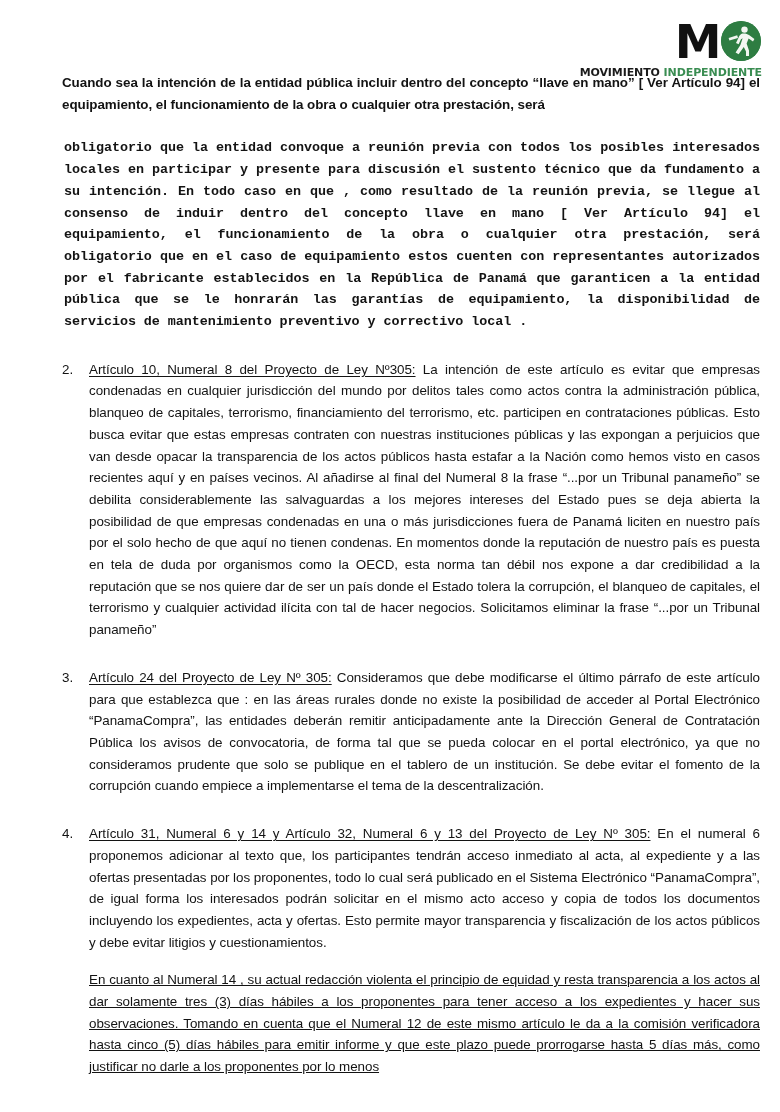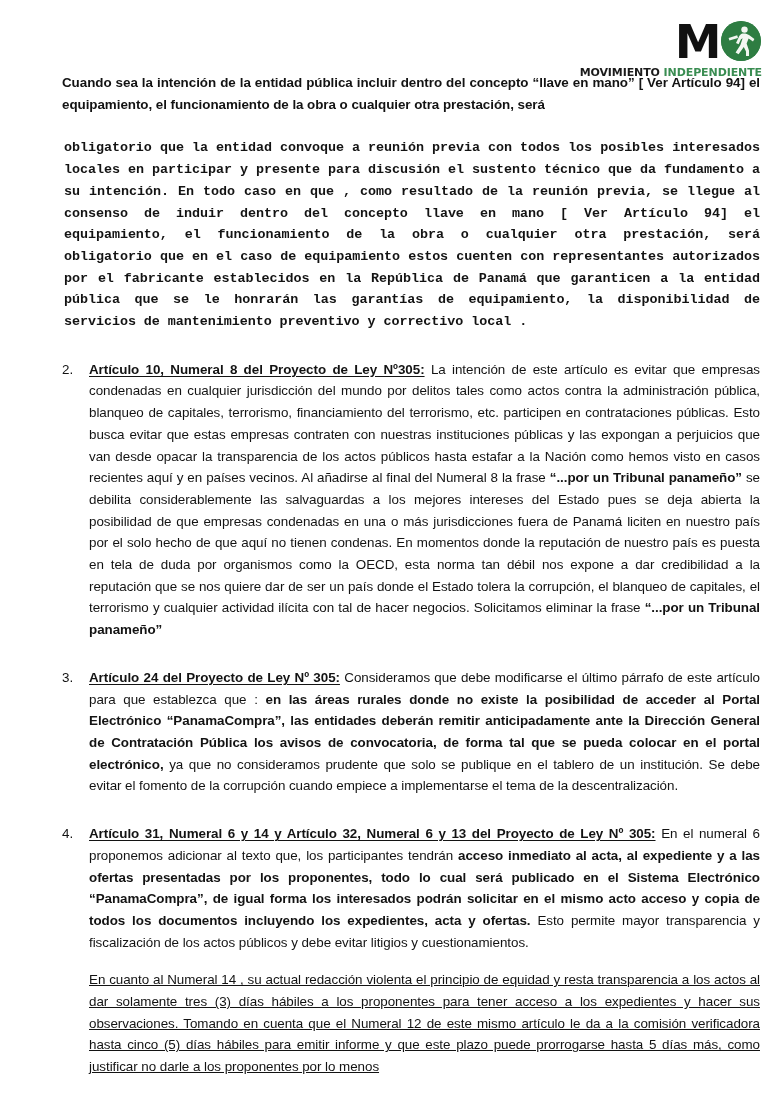--- a/index.html
+++ b/index.html
@@ -118,25 +118,25 @@
     text-align: justify;
     font-size: 13.4px;
     line-height: 1.62;
     color: #131313;
     letter-spacing: -0.05px;
   }
   .item-body p { margin: 0; }
   .item-body p + p { margin-top: 16px; text-decoration: underline; }
 
   .hd {
-    font-weight: bold;
+    font-weight: normal;
     text-decoration: underline;
     text-underline-offset: 2px;
   }
-  b.em { font-weight: bold; }
+  b.em { font-weight: normal; }
 
   .indent-block {
     padding-left: 2px;
     font-family: Liberation Mono, monospace;
   }
 </style>
 </head>
 <body>
 
 <div class="page">

